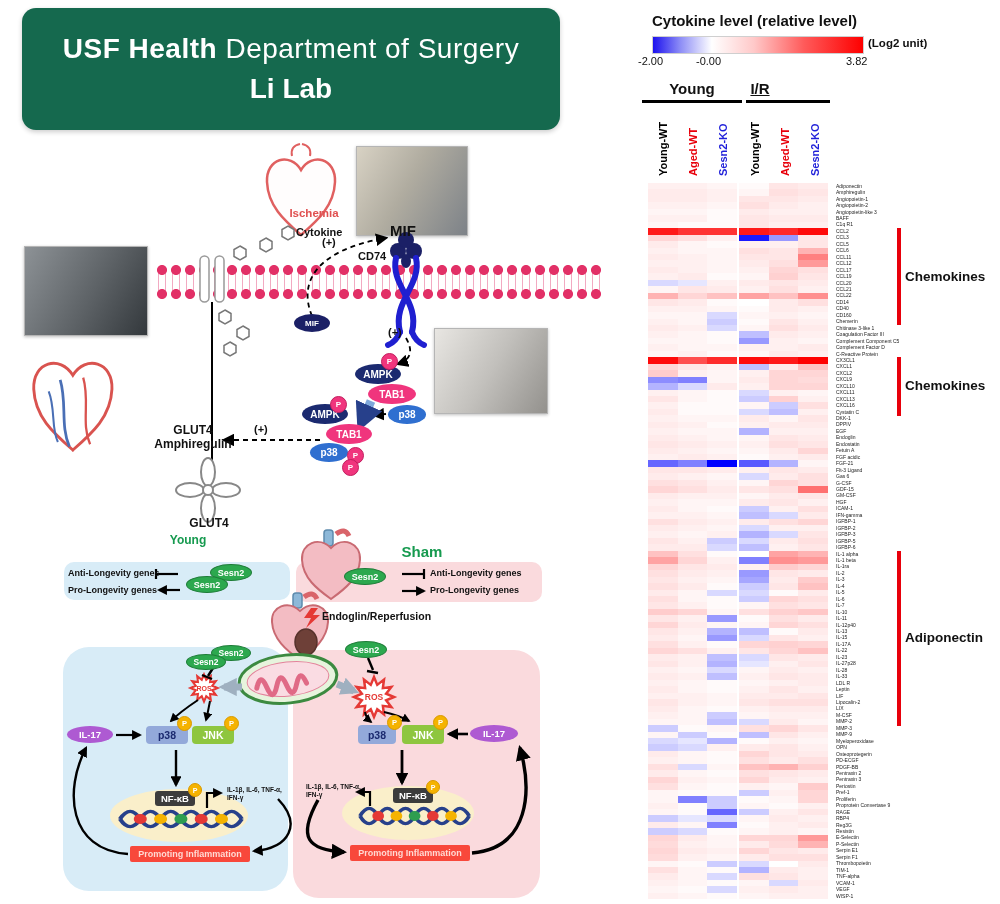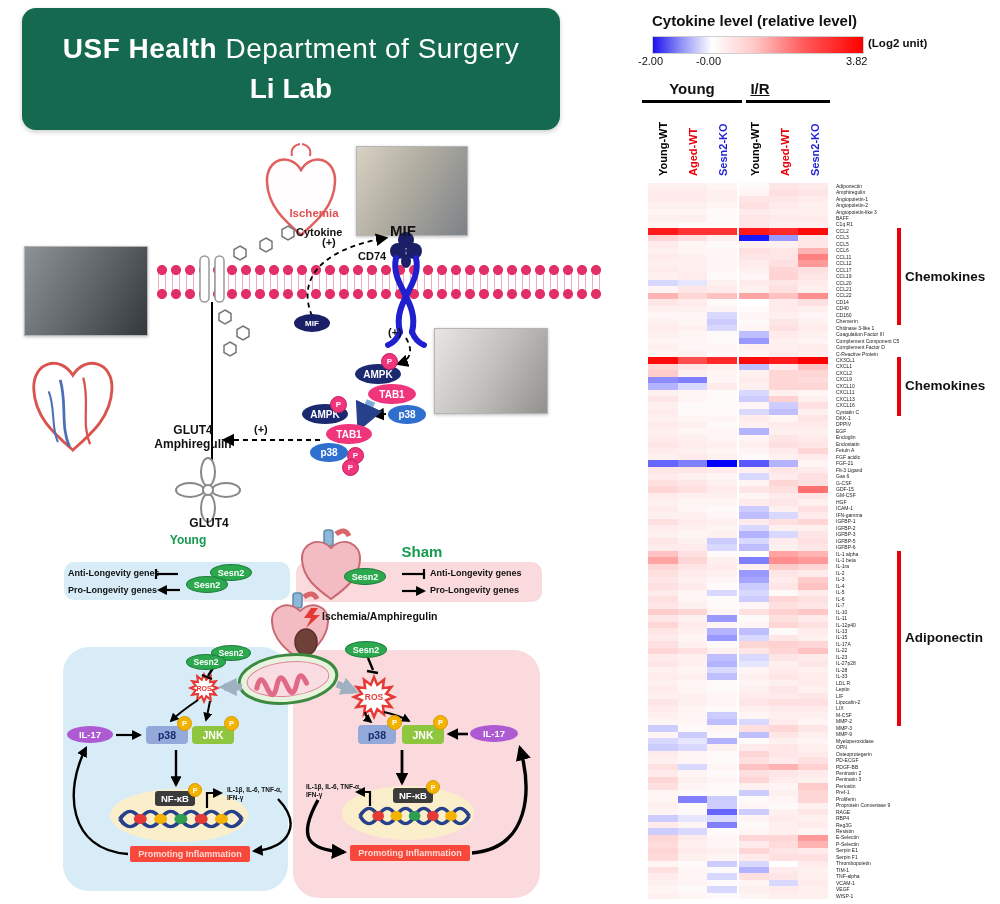--- a/index.html
+++ b/index.html
@@ -271,21 +271,21 @@
 
   <div class="lbl" style="left:148px;top:533px;width:80px;text-align:center;font-weight:bold;font-size:12px;color:#169a4f;">Young</div>
   <div class="lbl" style="left:382px;top:543px;width:80px;text-align:center;font-weight:bold;font-size:15px;color:#169a4f;">Sham</div>
   <div class="lbl" style="left:68px;top:568px;width:86px;font-weight:bold;font-size:9px;text-align:right;">Anti-Longevity genes</div>
   <div class="lbl" style="left:68px;top:585px;width:86px;font-weight:bold;font-size:9px;text-align:right;">Pro-Longevity genes</div>
   <div class="pill sesn2" style="left:210px;top:564px;width:40px;height:15px;">Sesn2</div>
   <div class="pill sesn2" style="left:186px;top:576px;width:40px;height:15px;">Sesn2</div>
   <div class="pill sesn2" style="left:344px;top:568px;width:40px;height:15px;">Sesn2</div>
   <div class="lbl" style="left:430px;top:568px;font-weight:bold;font-size:9px;">Anti-Longevity genes</div>
   <div class="lbl" style="left:430px;top:585px;font-weight:bold;font-size:9px;">Pro-Longevity genes</div>
-  <div class="lbl" style="left:322px;top:610px;font-weight:bold;font-size:10.5px;">Ischemia/Amphiregulin</div>
+  <div class="lbl" style="left:322px;top:610px;font-weight:bold;font-size:10.5px;">Endoglin/Reperfusion</div>
 
   <div class="pill sesn2" style="left:211px;top:645px;width:38px;height:14px;font-size:8.5px;">Sesn2</div>
   <div class="pill sesn2" style="left:186px;top:654px;width:38px;height:14px;font-size:8.5px;">Sesn2</div>
   <div class="pill sesn2" style="left:345px;top:641px;width:40px;height:15px;">Sesn2</div>
 
   <div class="pill" style="left:67px;top:726px;width:46px;height:17px;background:#ae5ad2;font-size:9.5px;">IL-17</div>
   <div class="rectbox" style="left:146px;top:726px;width:42px;height:18px;background:#93a9da;color:#1b2a70;font-size:10.5px;">p38</div>
   <div class="pcirc" style="left:177px;top:716px;width:13px;height:13px;font-size:7.5px;">P</div>
   <div class="rectbox" style="left:192px;top:726px;width:42px;height:18px;background:#8ec63f;color:#fff;font-size:10.5px;">JNK</div>
   <div class="pcirc" style="left:224px;top:716px;width:13px;height:13px;font-size:7.5px;">P</div>

